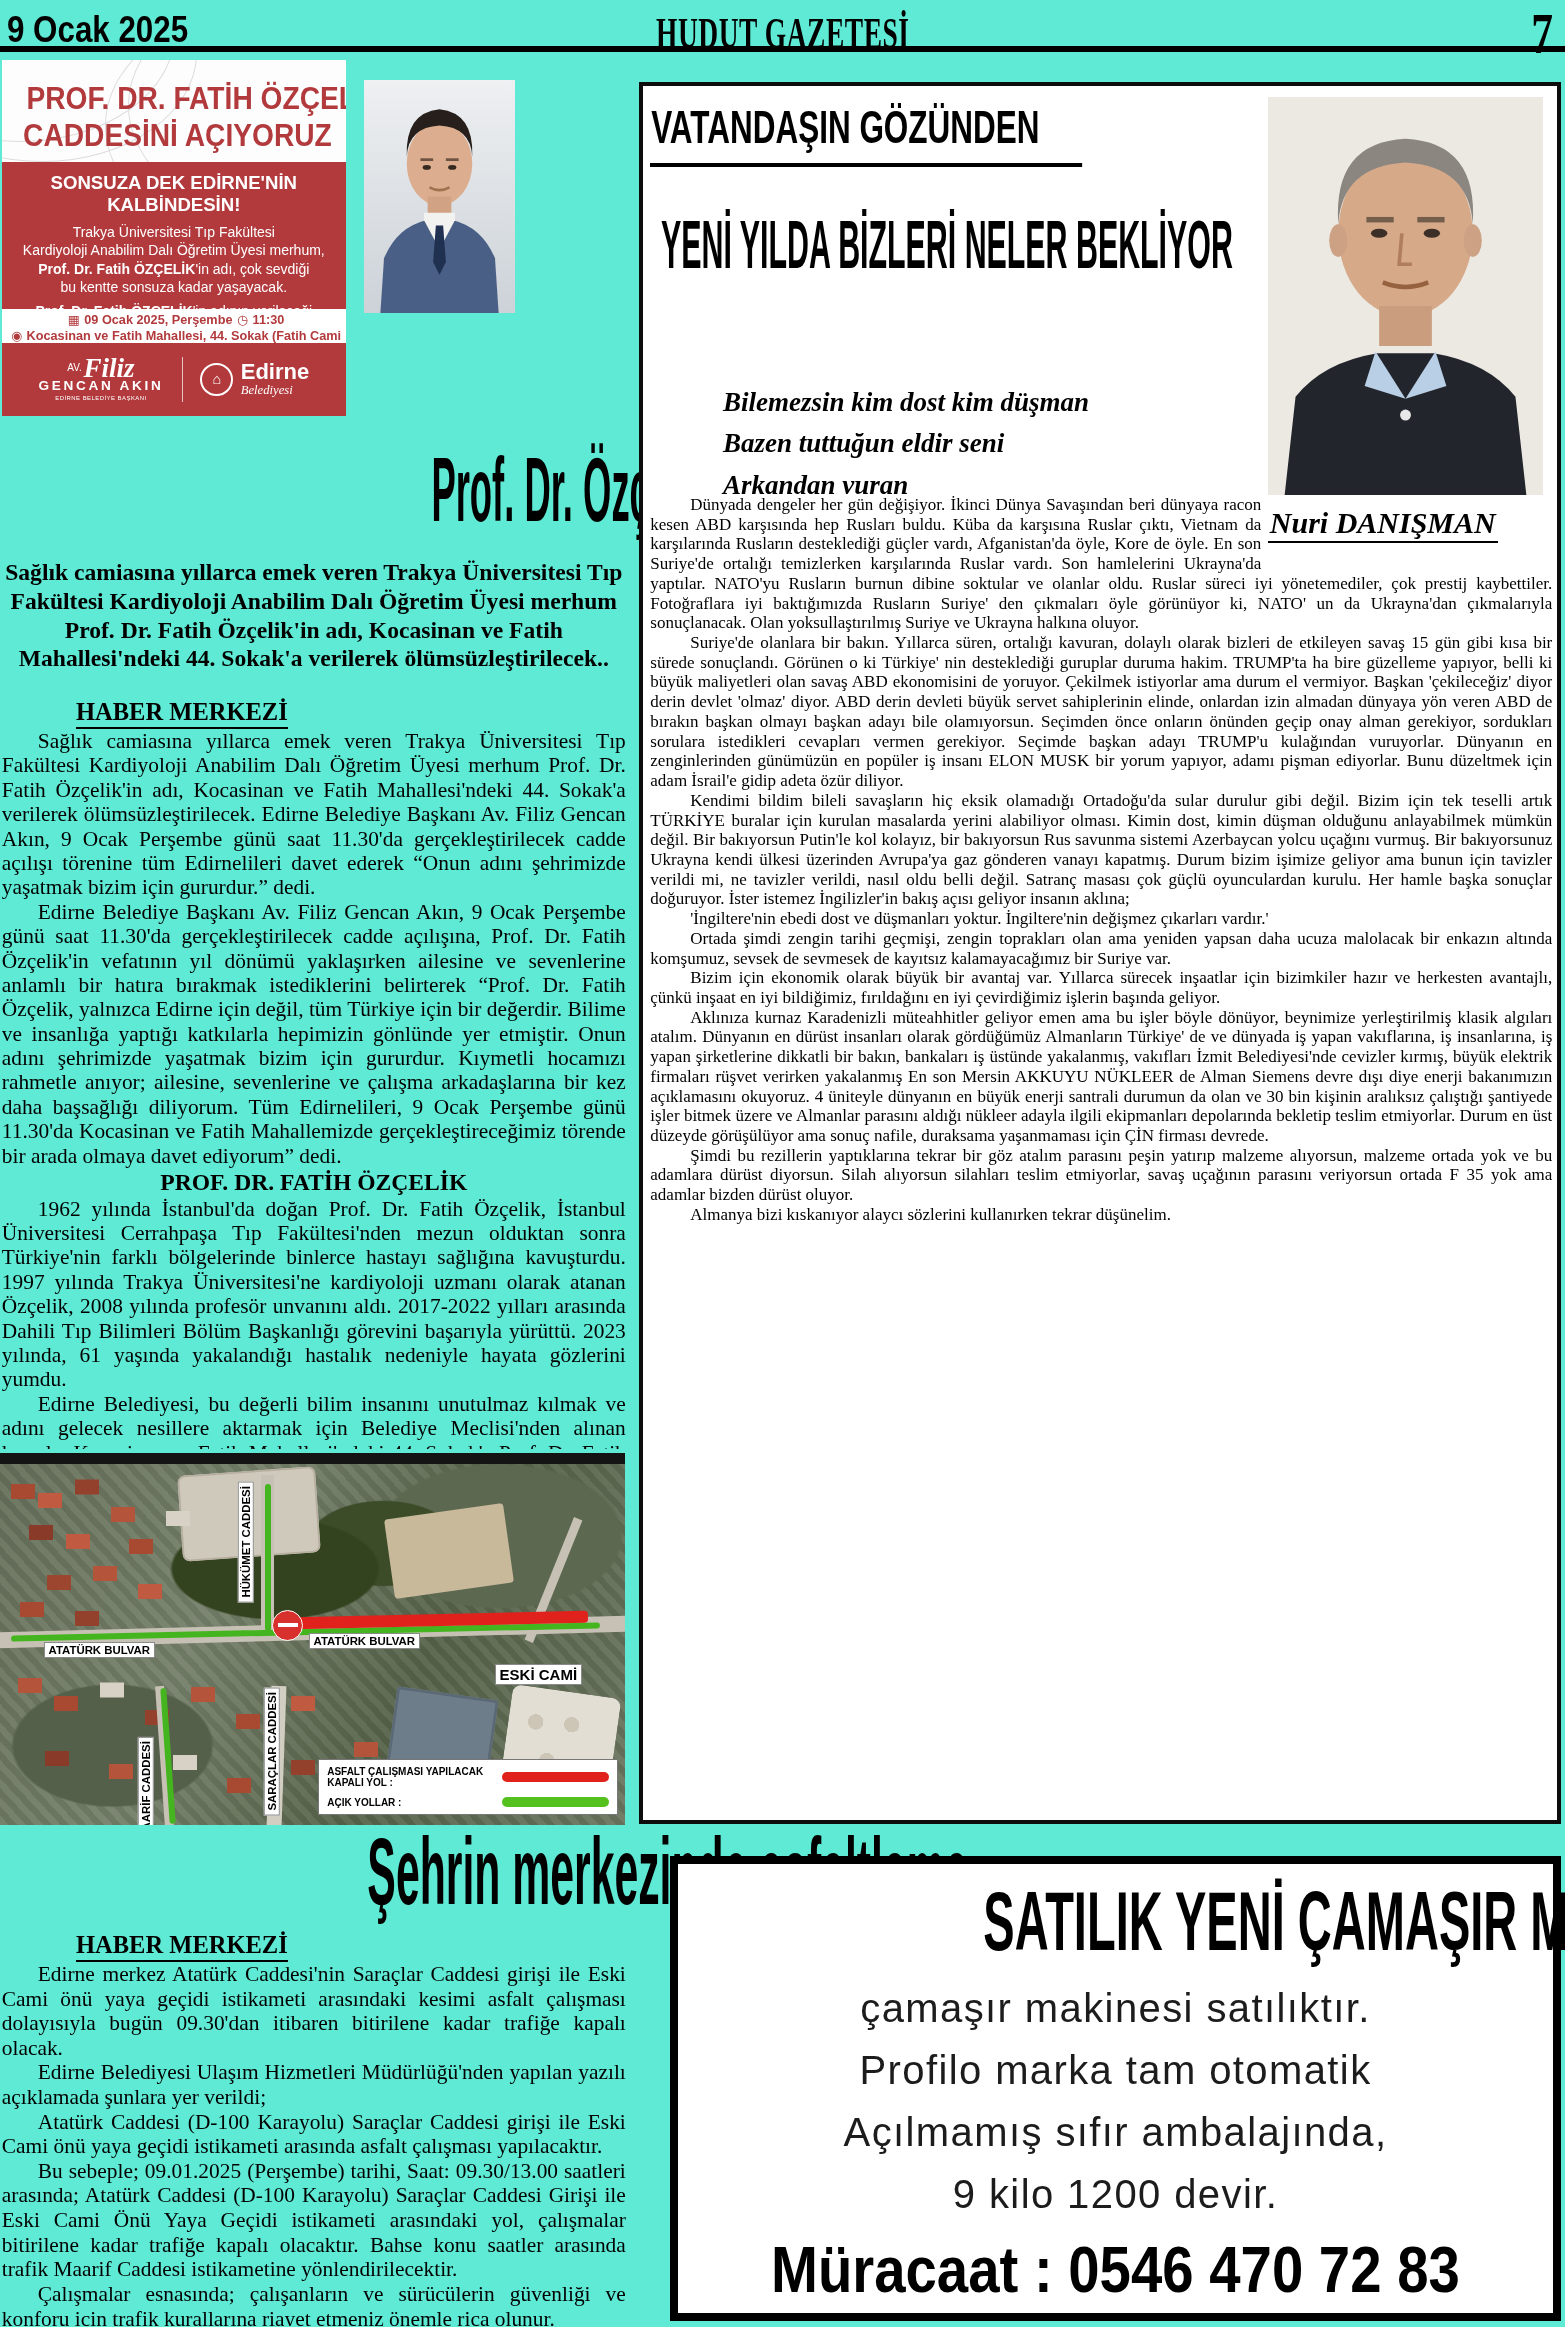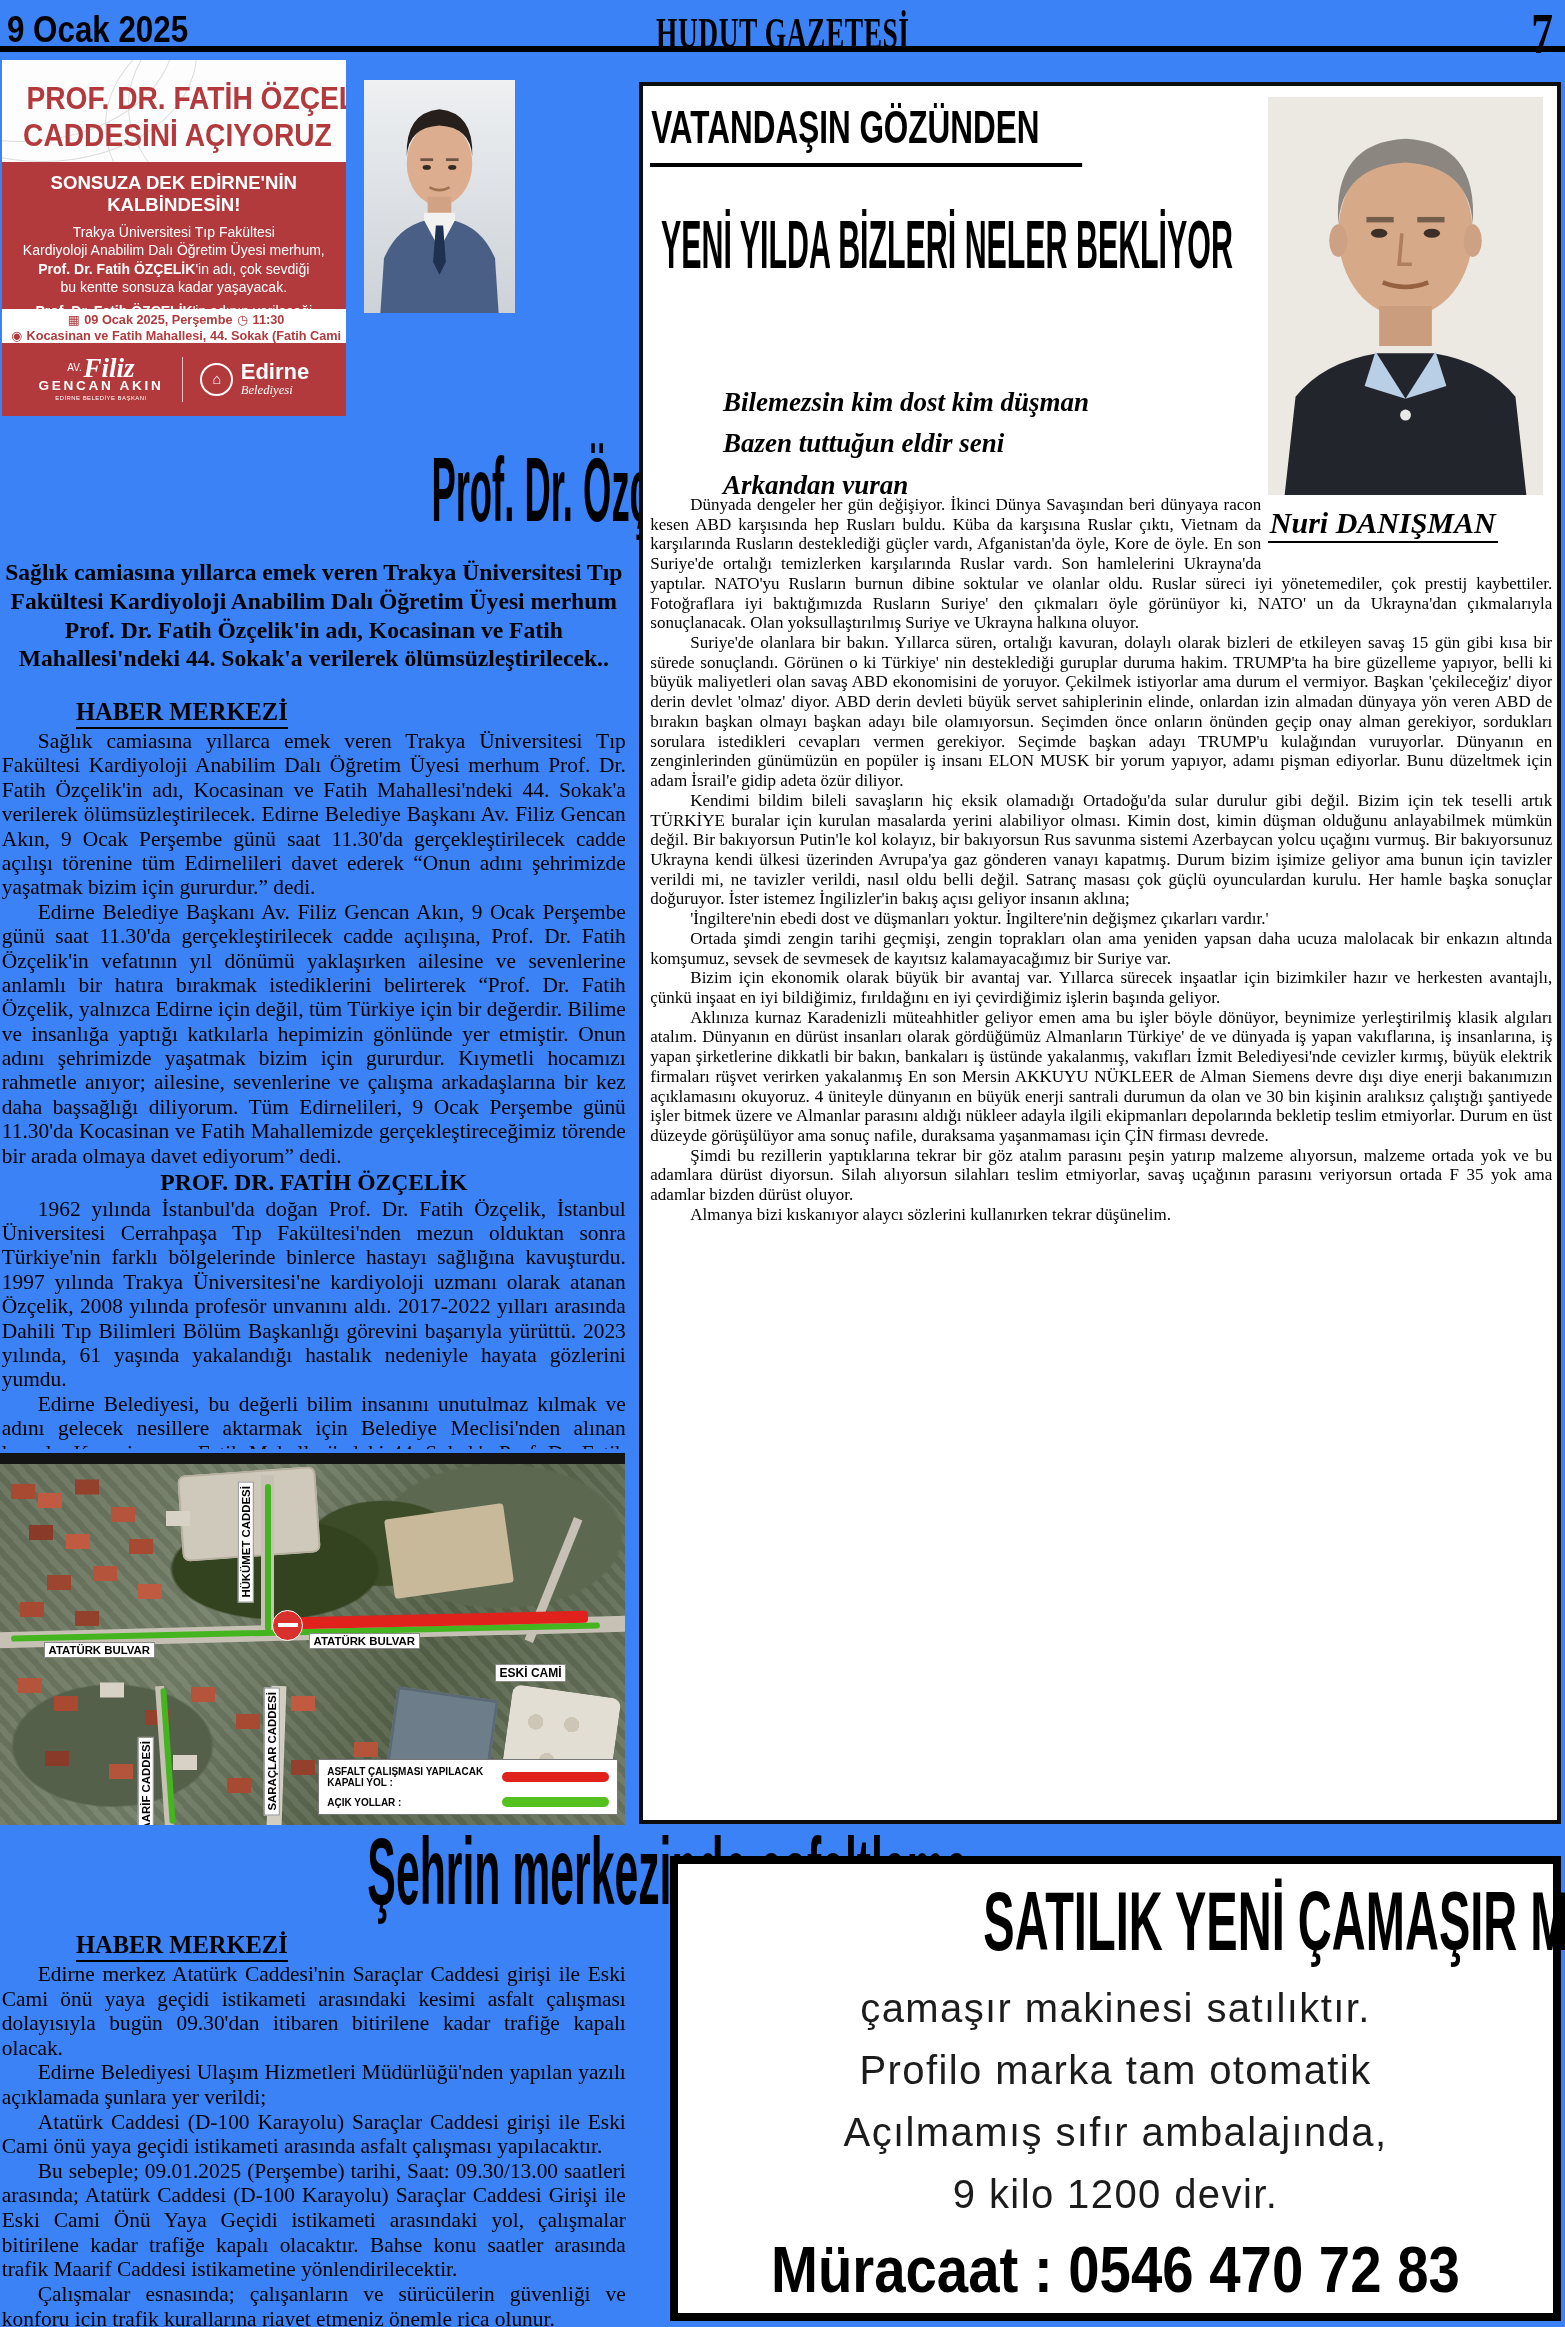--- a/index.html
+++ b/index.html
@@ -1,16 +1,16 @@
 <!DOCTYPE html>
 <html style="font-size:14.5px"><head>
 <meta charset="utf-8">
 <style>
   html,body{margin:0;padding:0;background:#9a9a9a;}
-  #page{position:relative;width:1566px;height:2327px;background:#3b82f6;overflow:hidden;
+  #page{position:relative;width:1566px;height:2327px;background:#5eead4;overflow:hidden;
         font-family:"Liberation Serif",serif;color:#000;margin:0 auto;}
   #page *{box-sizing:border-box;}
   .abs{position:absolute;}
   .cond{display:inline-block;white-space:nowrap;transform-origin:50% 50%;}
   .oL{transform-origin:0 50%;} .oR{transform-origin:100% 50%;}
 
   
   .h-date{left:7.3px;top:9px;}
   .h-date .cond{font:700 36px "Liberation Sans",sans-serif;transform:scaleX(.87);}
   .h-title{left:0;right:0;top:7.3px;text-align:center;}
@@ -102,21 +102,21 @@
   .route-green-v2{left:165px;top:224px;width:6.4px;height:136px;background:#44b51e;transform:rotate(-4deg);}
   .route-red{left:291px;top:150px;width:297px;height:11.8px;background:#e0211c;transform:rotate(-1.3deg);}
   .noentry{left:272px;top:146px;width:31px;height:31px;background:#d8302c;border:1.8px solid #fff;border-radius:50%;}
   .noentry::after{content:"";position:absolute;left:4.5px;right:4.5px;top:11.8px;height:4.5px;background:#fff;}
   .mlabel{position:absolute;background:#fff;color:#000;font:700 11.4px "Liberation Sans",sans-serif;
       padding:0.9px 3.6px;border:0.9px solid #8a8a8a;white-space:nowrap;}
   .mlabel.vert{writing-mode:vertical-rl;transform:rotate(180deg);padding:3.6px 0.9px;}
   .lab-hukumet{left:238px;top:18px;}
   .lab-at-left{left:44px;top:178px;}
   .lab-at-center{left:309px;top:169px;}
-  .lab-eski{left:495px;top:200px;font-size:12px;}
+  .lab-eski{left:495px;top:200px;font-size:15px;}
   .lab-maarif{left:138px;top:273px;}
   .lab-saraclar{left:264px;top:224px;}
   .legend{left:318px;top:295px;width:300px;background:#fff;border:0.9px solid #777;
       padding:6.4px 8.2px;display:grid;grid-template-columns:1fr auto;gap:8.2px 7.3px;align-items:center;
       font:700 10px "Liberation Sans",sans-serif;}
   .bar{height:10px;width:107px;border-radius:5.5px;}
   .bar-red{background:#e0211c;} .bar-green{background:#55c11e;}
 
   
   .a-hl{left:0;top:1824px;width:627px;text-align:center;}

